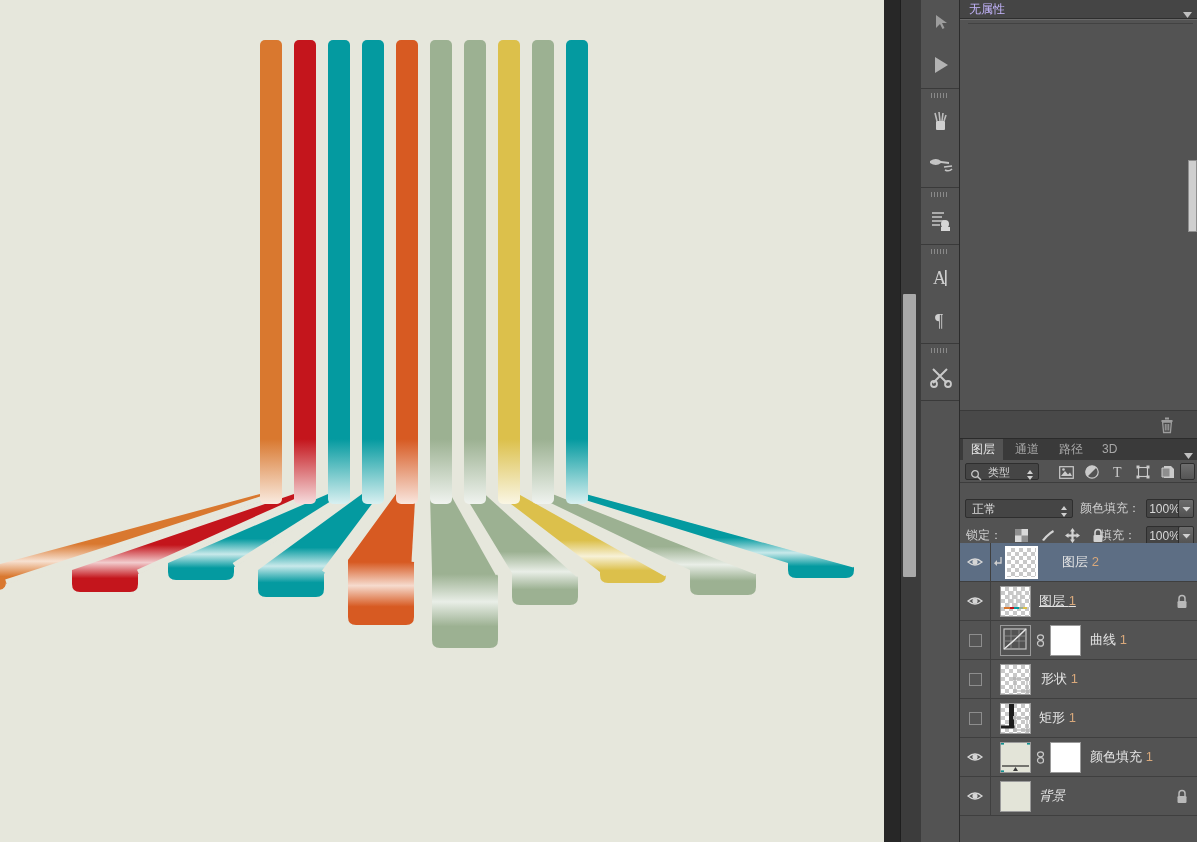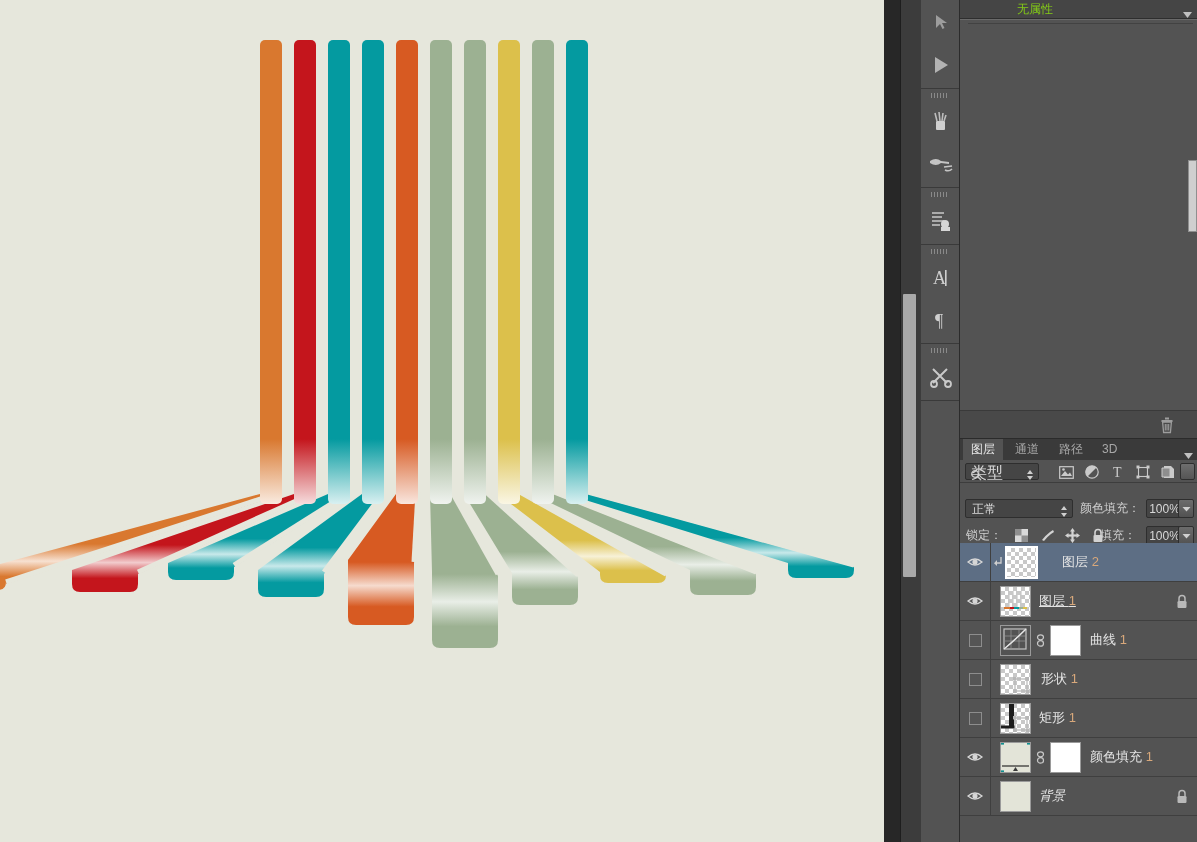--- a/index.html
+++ b/index.html
@@ -30,22 +30,22 @@
      background:repeating-linear-gradient(90deg,#8a8a8a 0 1px,transparent 1px 3px); }
   .rail-btn { width:39px; height:42px; display:flex; align-items:center; justify-content:center;
      cursor:pointer; }
   .rail-btn svg { display:block; }
 
   
   #props-panel { position:absolute; left:960px; top:0; width:237px; height:438px;
      background:#535353; }
   #props-tabbar { height:19px; background:#454545; position:relative;
      border-bottom:1px solid #2e2e2e; }
-  #props-title { position:absolute; left:9px; top:0; line-height:19px; color:#84cc16;
-     font-size:12px;margin-left:48px; }
+  #props-title { position:absolute; left:9px; top:0; line-height:19px; color:#c4b5fd;
+     font-size:12px; }
   #props-menu-arrow { position:absolute; right:4px; top:5px; cursor:pointer; }
   #props-body { position:absolute; left:0; top:19px; right:0; bottom:28px;
      background:#535353; border-top:1px solid #6a6a6a; }
   #props-inner-sep { position:absolute; left:8px; right:4px; top:3px; height:1px; background:#424242; }
   #props-scroll { position:absolute; right:0px; top:140px; width:9px; height:72px;
      background:#cfcfcf; border:1px solid #8f8f8f; }
   #props-footer { position:absolute; left:0; right:0; bottom:0; height:28px; background:#494949;
      border-top:1px solid #3a3a3a; }
   #trash-btn { position:absolute; right:22px; top:5px; cursor:pointer; }
 
@@ -54,21 +54,21 @@
      background:#535353; border-top:1px solid #2b2b2b; }
   #layers-tabbar { position:relative; height:21px; background:#3a3a3a; }
   .ptab { position:absolute; top:0; height:21px; line-height:21px; font-size:12px; color:#a8a8a8;
      padding:0 8px; cursor:pointer; }
   .ptab.active { background:#535353; color:#e8e8e8; }
   #layers-menu-arrow { position:absolute; right:3px; top:7px; cursor:pointer; }
 
   #filter-row { position:relative; height:23px; background:#535353; border-bottom:1px solid #3d3d3d; }
   #filter-select { position:absolute; left:5px; top:3px; width:74px; height:17px;
      background:#454545; border:1px solid #2e2e2e; border-radius:2px; cursor:pointer; }
-  #filter-select .ftxt { position:absolute; left:5px; top:0; line-height:17px; font-size:16px; color:#d6d6d6;}
+  #filter-select .ftxt { position:absolute; left:22px; top:0; line-height:17px; font-size:11px; color:#d6d6d6;}
   #filter-search-icon { position:absolute; left:4px; top:3px; }
   #filter-stepper { position:absolute; right:4px; top:3px; }
   .ficon { position:absolute; top:4px; width:18px; height:16px; display:flex; align-items:center;
      justify-content:center; cursor:pointer; }
   #filter-toggle { position:absolute; right:2px; top:3px; width:15px; height:17px;
      background:linear-gradient(#6e6e6e,#555); border:1px solid #2e2e2e; border-radius:2px; cursor:pointer;}
 
   #blend-row { position:relative; height:27px;margin-top:12px; }
   #blend-select { position:absolute; left:5px; top:4px; width:108px; height:19px;
      background:#454545; border:1px solid #2e2e2e; border-radius:2px; cursor:pointer; }

